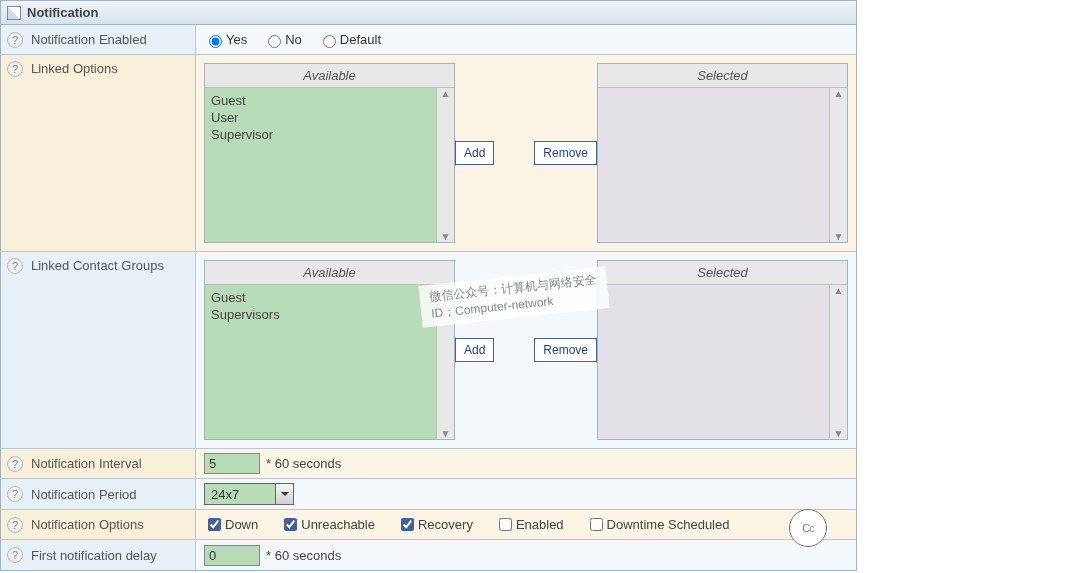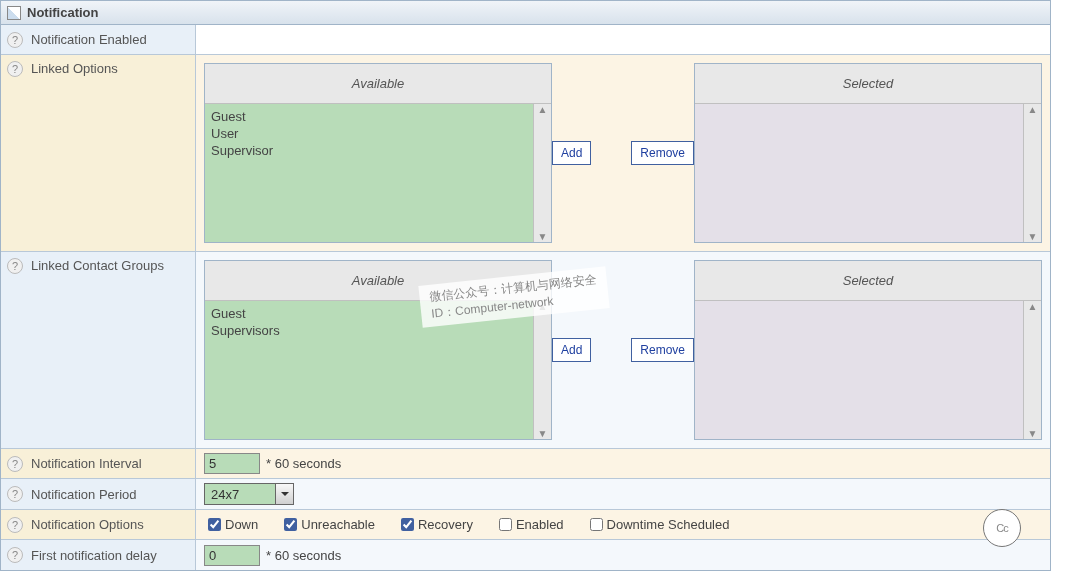--- a/index.html
+++ b/index.html
@@ -94,21 +94,21 @@
     flex: 1;
     display: flex;
     flex-direction: column;
     border: 1px solid #a0b4c8;
     background: #f0f0f0;
   }
   .shuttle-header {
     text-align: center;
     font-style: italic;
     color: #555;
-    padding: 12px;
+    padding: 4px;
     background: #e8e8e8;
     border-bottom: 1px solid #c0c0c0;
   }
   .shuttle-body {
     flex: 1;
     display: flex;
     overflow: hidden;
   }
   .shuttle-list {
     flex: 1;
@@ -215,37 +215,51 @@
     pointer-events: none;
   }
   .brand-circle {
     width: 38px; height: 38px;
     border-radius: 50%;
     border: 1px solid #777;
     background: #fff;
     display:flex; align-items:center; justify-content:center;
     color:#888; font-size:11px; letter-spacing:-1px;
   }
-  .wrap { position: relative; width: 1051px; }
+  .wrap { position: relative; width: 857px; }
 </style>
 </head>
 <body>
 
 <div class="wrap">
 <div class="panel">
 
   <div class="panel-header">
     <span class="header-icon"></span>
     <span>Notification</span>
   </div>
 
   <div class="row alt0">
     <div class="label-cell center-v">
       <span class="help-icon">?</span>
       <span>Notification Enabled</span>
+    </div>
+    <div class="value-cell radio-group">
+      <label>
+        <input type="radio" name="en" checked="" style="">
+        <span>Yes</span>
+      </label>
+      <label>
+        <input type="radio" name="en" style="">
+        <span>No</span>
+      </label>
+      <label>
+        <input type="radio" name="en" style="">
+        <span>Default</span>
+      </label>
     </div>
   </div>
 
   <div class="row alt1">
     <div class="label-cell">
       <span class="help-icon">?</span>
       <span>Linked Options</span>
     </div>
     <div class="value-cell tall">
       <div class="shuttle">

